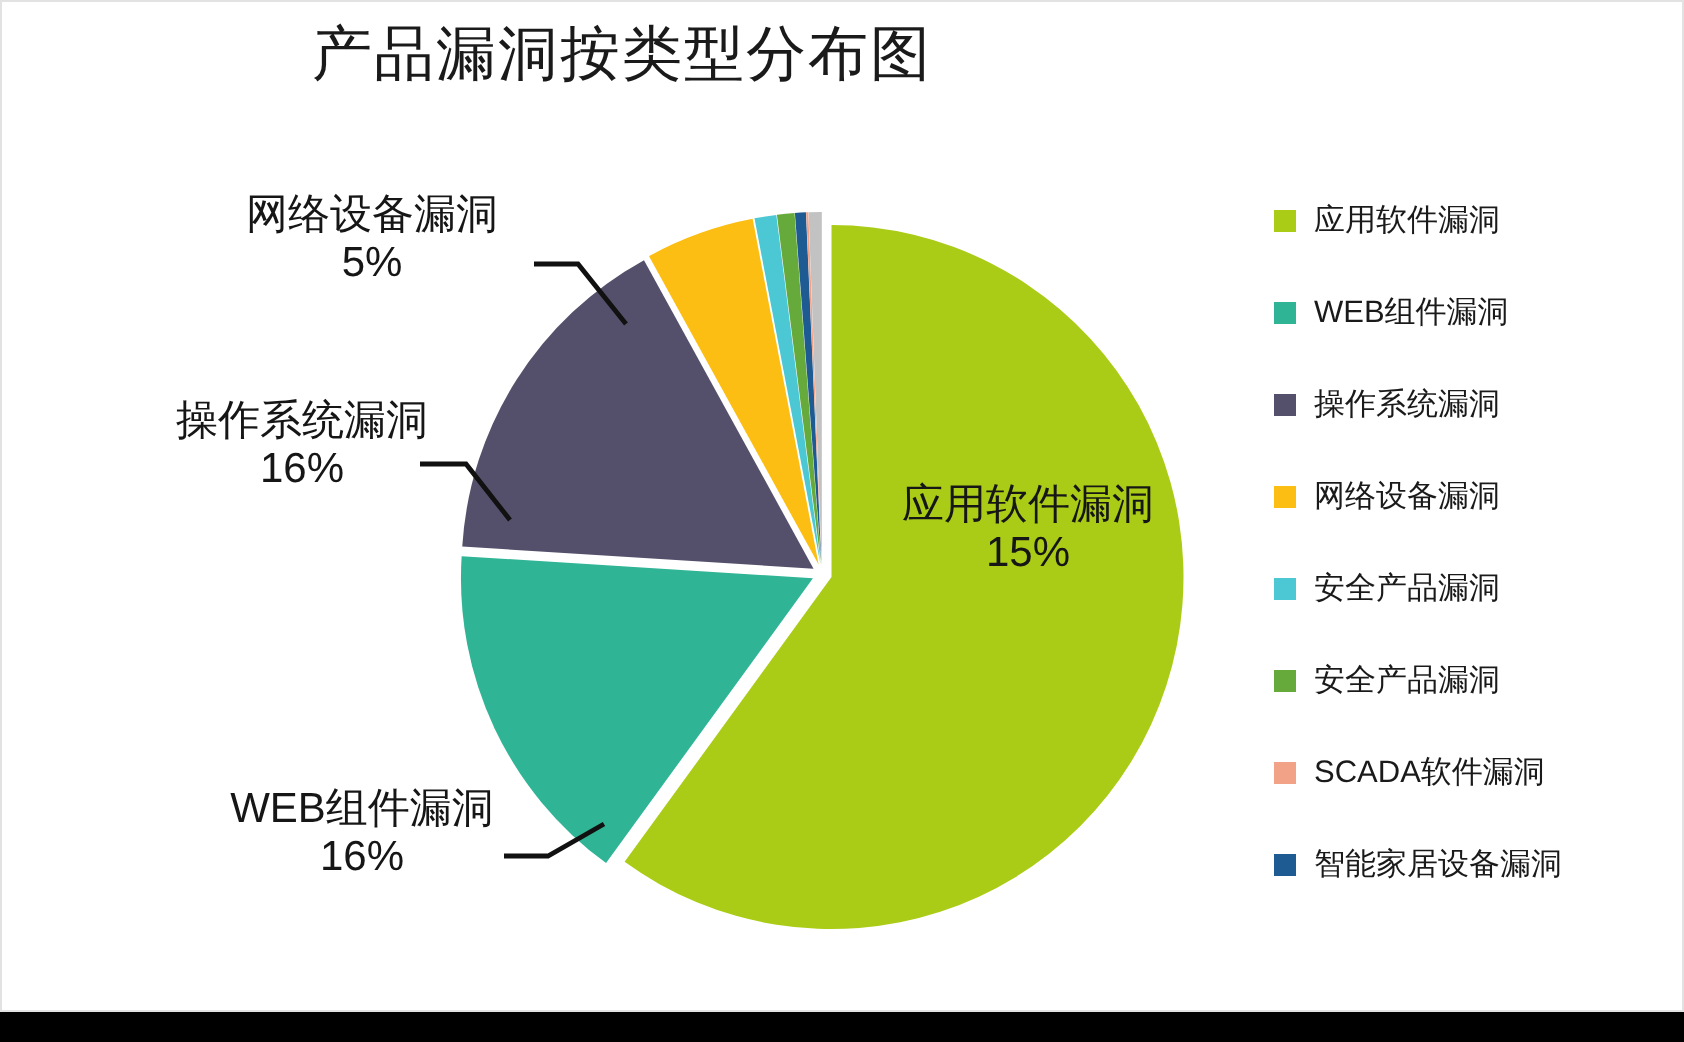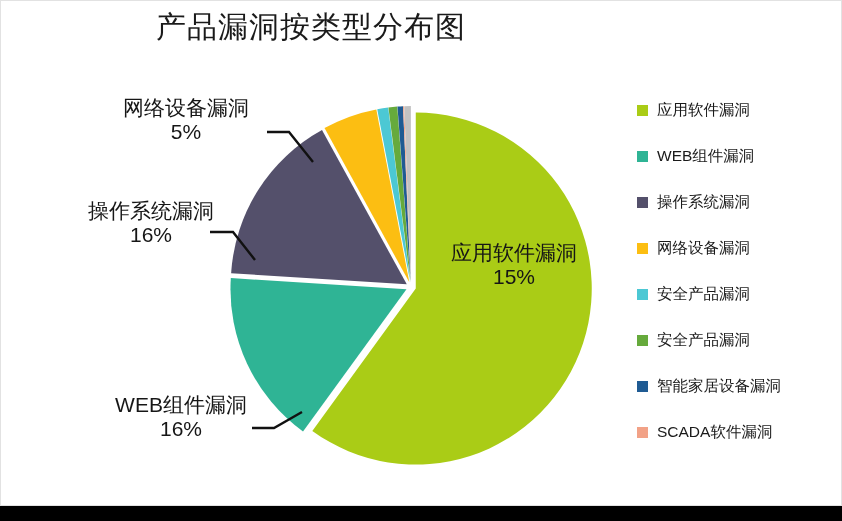--- a/index.html
+++ b/index.html
@@ -191,24 +191,24 @@
       </div>
       <div class="legend-item">
         <span class="legend-swatch" style="background: rgb(76, 200, 212);"></span>
         <span class="legend-label">安全产品漏洞</span>
       </div>
       <div class="legend-item">
         <span class="legend-swatch" style="background: rgb(102, 170, 60);"></span>
         <span class="legend-label">安全产品漏洞</span>
       </div>
       <div class="legend-item">
+        <span class="legend-swatch" style="background: rgb(242, 162, 135);"></span>
+        <span class="legend-label">SCADA软件漏洞</span>
+      </div>
+      <div class="legend-item">
         <span class="legend-swatch" style="background: rgb(31, 91, 147);"></span>
         <span class="legend-label">智能家居设备漏洞</span>
       </div>
-      <div class="legend-item">
-        <span class="legend-swatch" style="background: rgb(242, 162, 135);"></span>
-        <span class="legend-label">SCADA软件漏洞</span>
-      </div>
     </div>
 
 </div>
 
 <div id="bottom-band"></div>
 
 </body></html>

